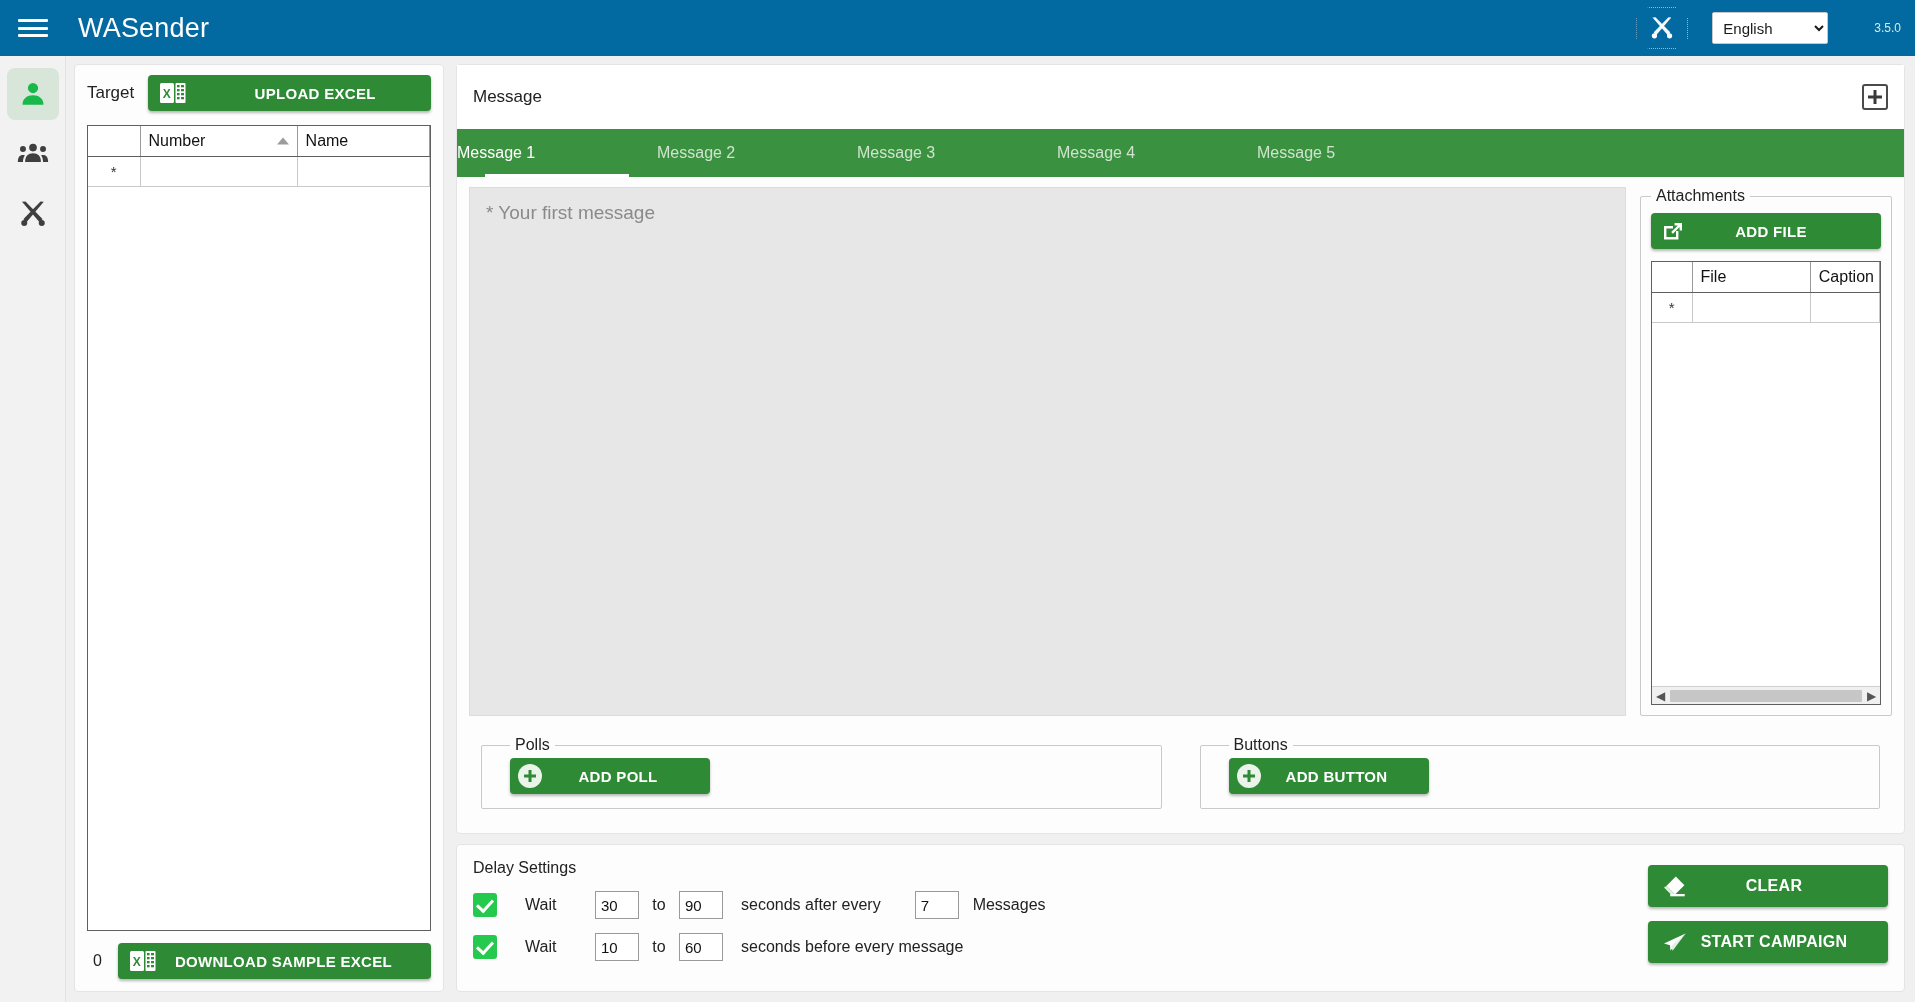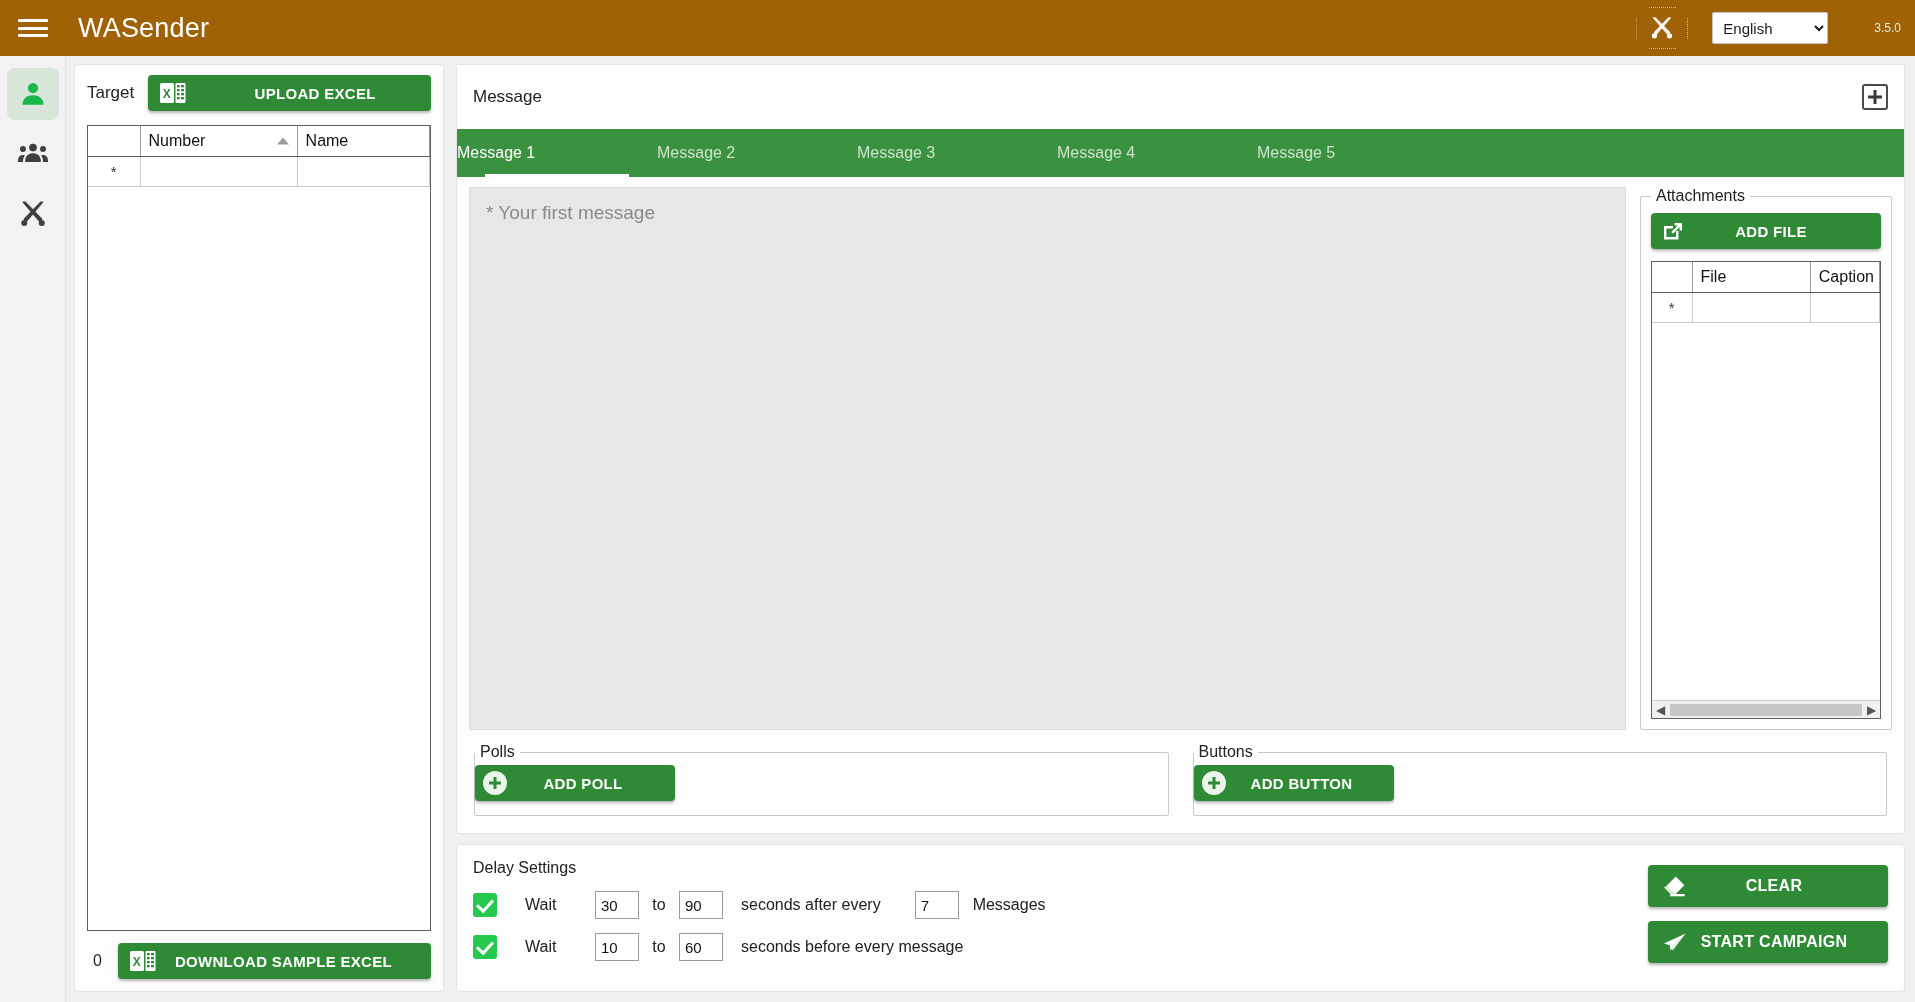--- a/index.html
+++ b/index.html
@@ -7,21 +7,21 @@
     margin: 0; padding: 0;
     width: 1915px; height: 1002px;
     background: #ffffff;
     font-family: "Liberation Sans", sans-serif;
     overflow: hidden;
   }
 
   
   #app-header {
     height: 56px;
-    background: #a16207;
+    background: #0369a1;
     display: flex;
     align-items: center;
     padding: 0 14px 0 18px;
     position: relative;
   }
   #hamburger-btn {
     width: 30px; height: 26px;
     display: flex; flex-direction: column; justify-content: space-between;
     cursor: pointer; padding: 4px 0;
   }
@@ -302,22 +302,22 @@
 
   
   #pb-row {
     display: flex; gap: 14px;
     padding: 8px 12px 12px 12px;
   }
   .pb-group {
     flex: 1;
     border: 1px solid #c9c9c9;
     border-radius: 2px;
-    padding: 4px 12px 14px 0;
-    margin: 5px;
+    padding: 4px 12px 14px 28px;
+    margin: 12px;
   }
   .pb-btn { height: 36px; width: 200px; font-size: 15px; padding-left: 8px; }
   .pb-btn .lbl { flex:1; text-align:center; padding-right: 10px; }
   .plus-circle {
     width: 24px; height: 24px; border-radius: 50%;
     background: #eaf4ea;
     display:inline-flex; align-items:center; justify-content:center;
     position: relative; flex: 0 0 24px;
   }
   .plus-circle::before, .plus-circle::after {

